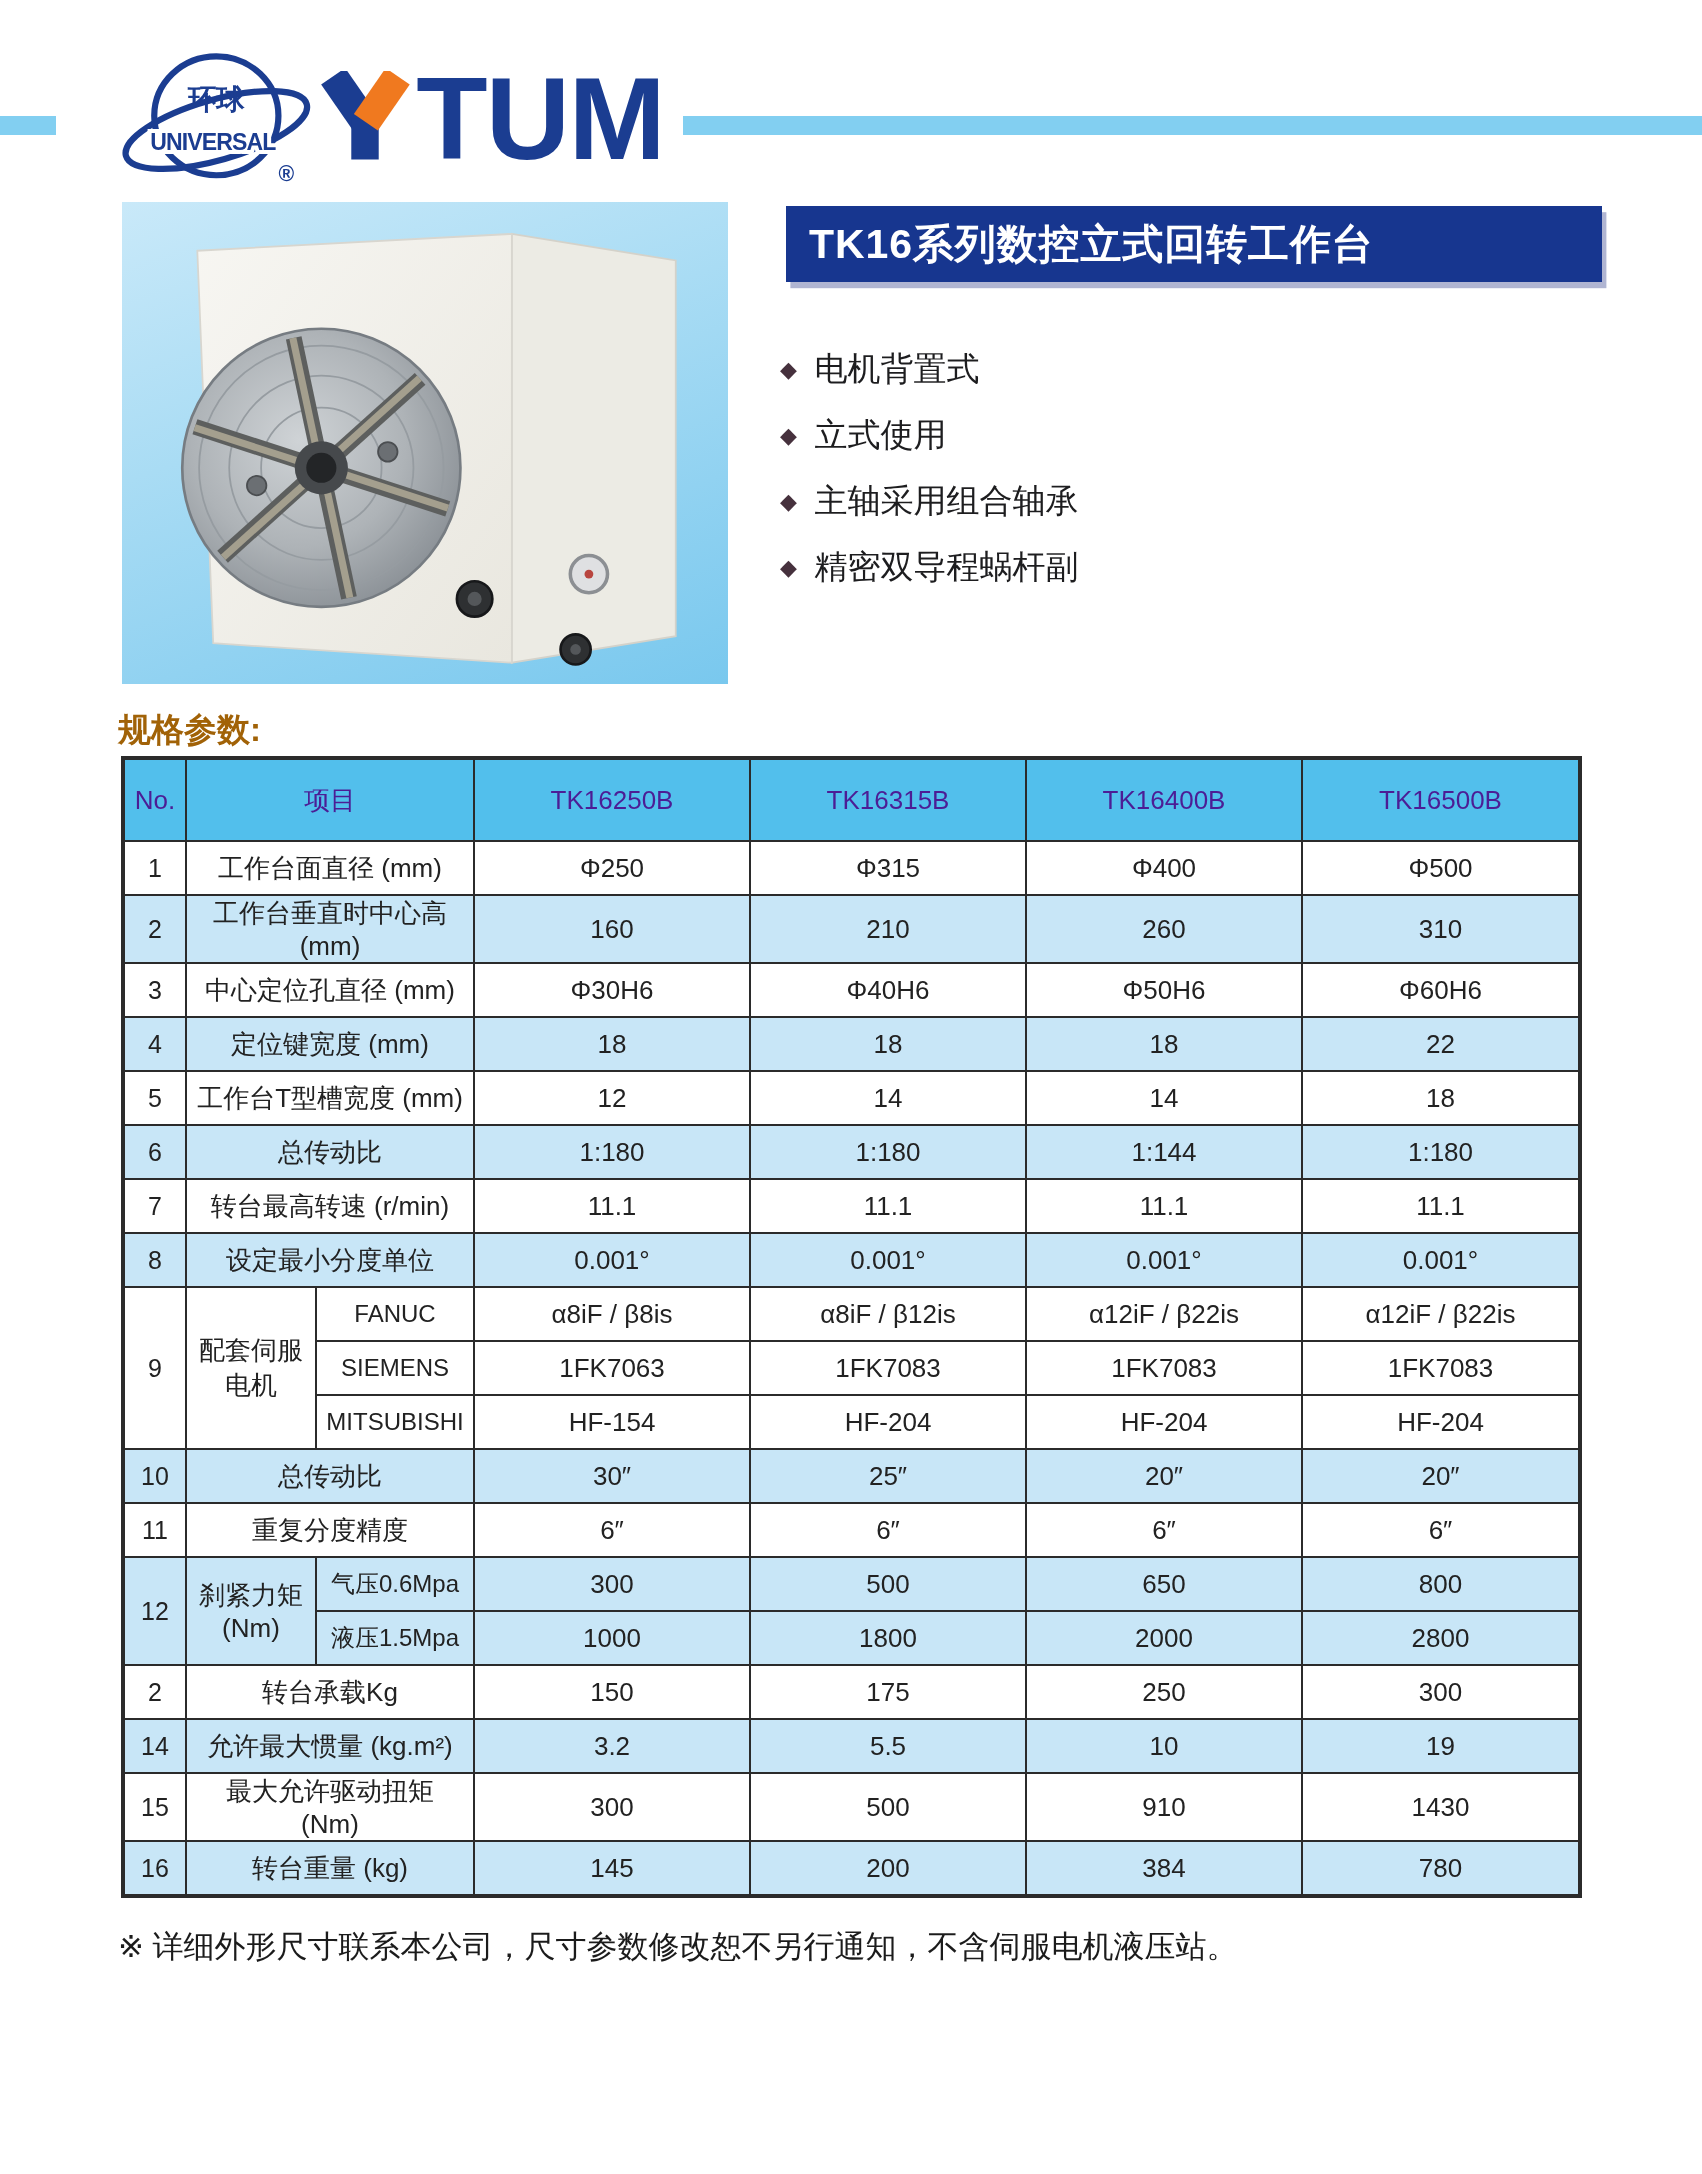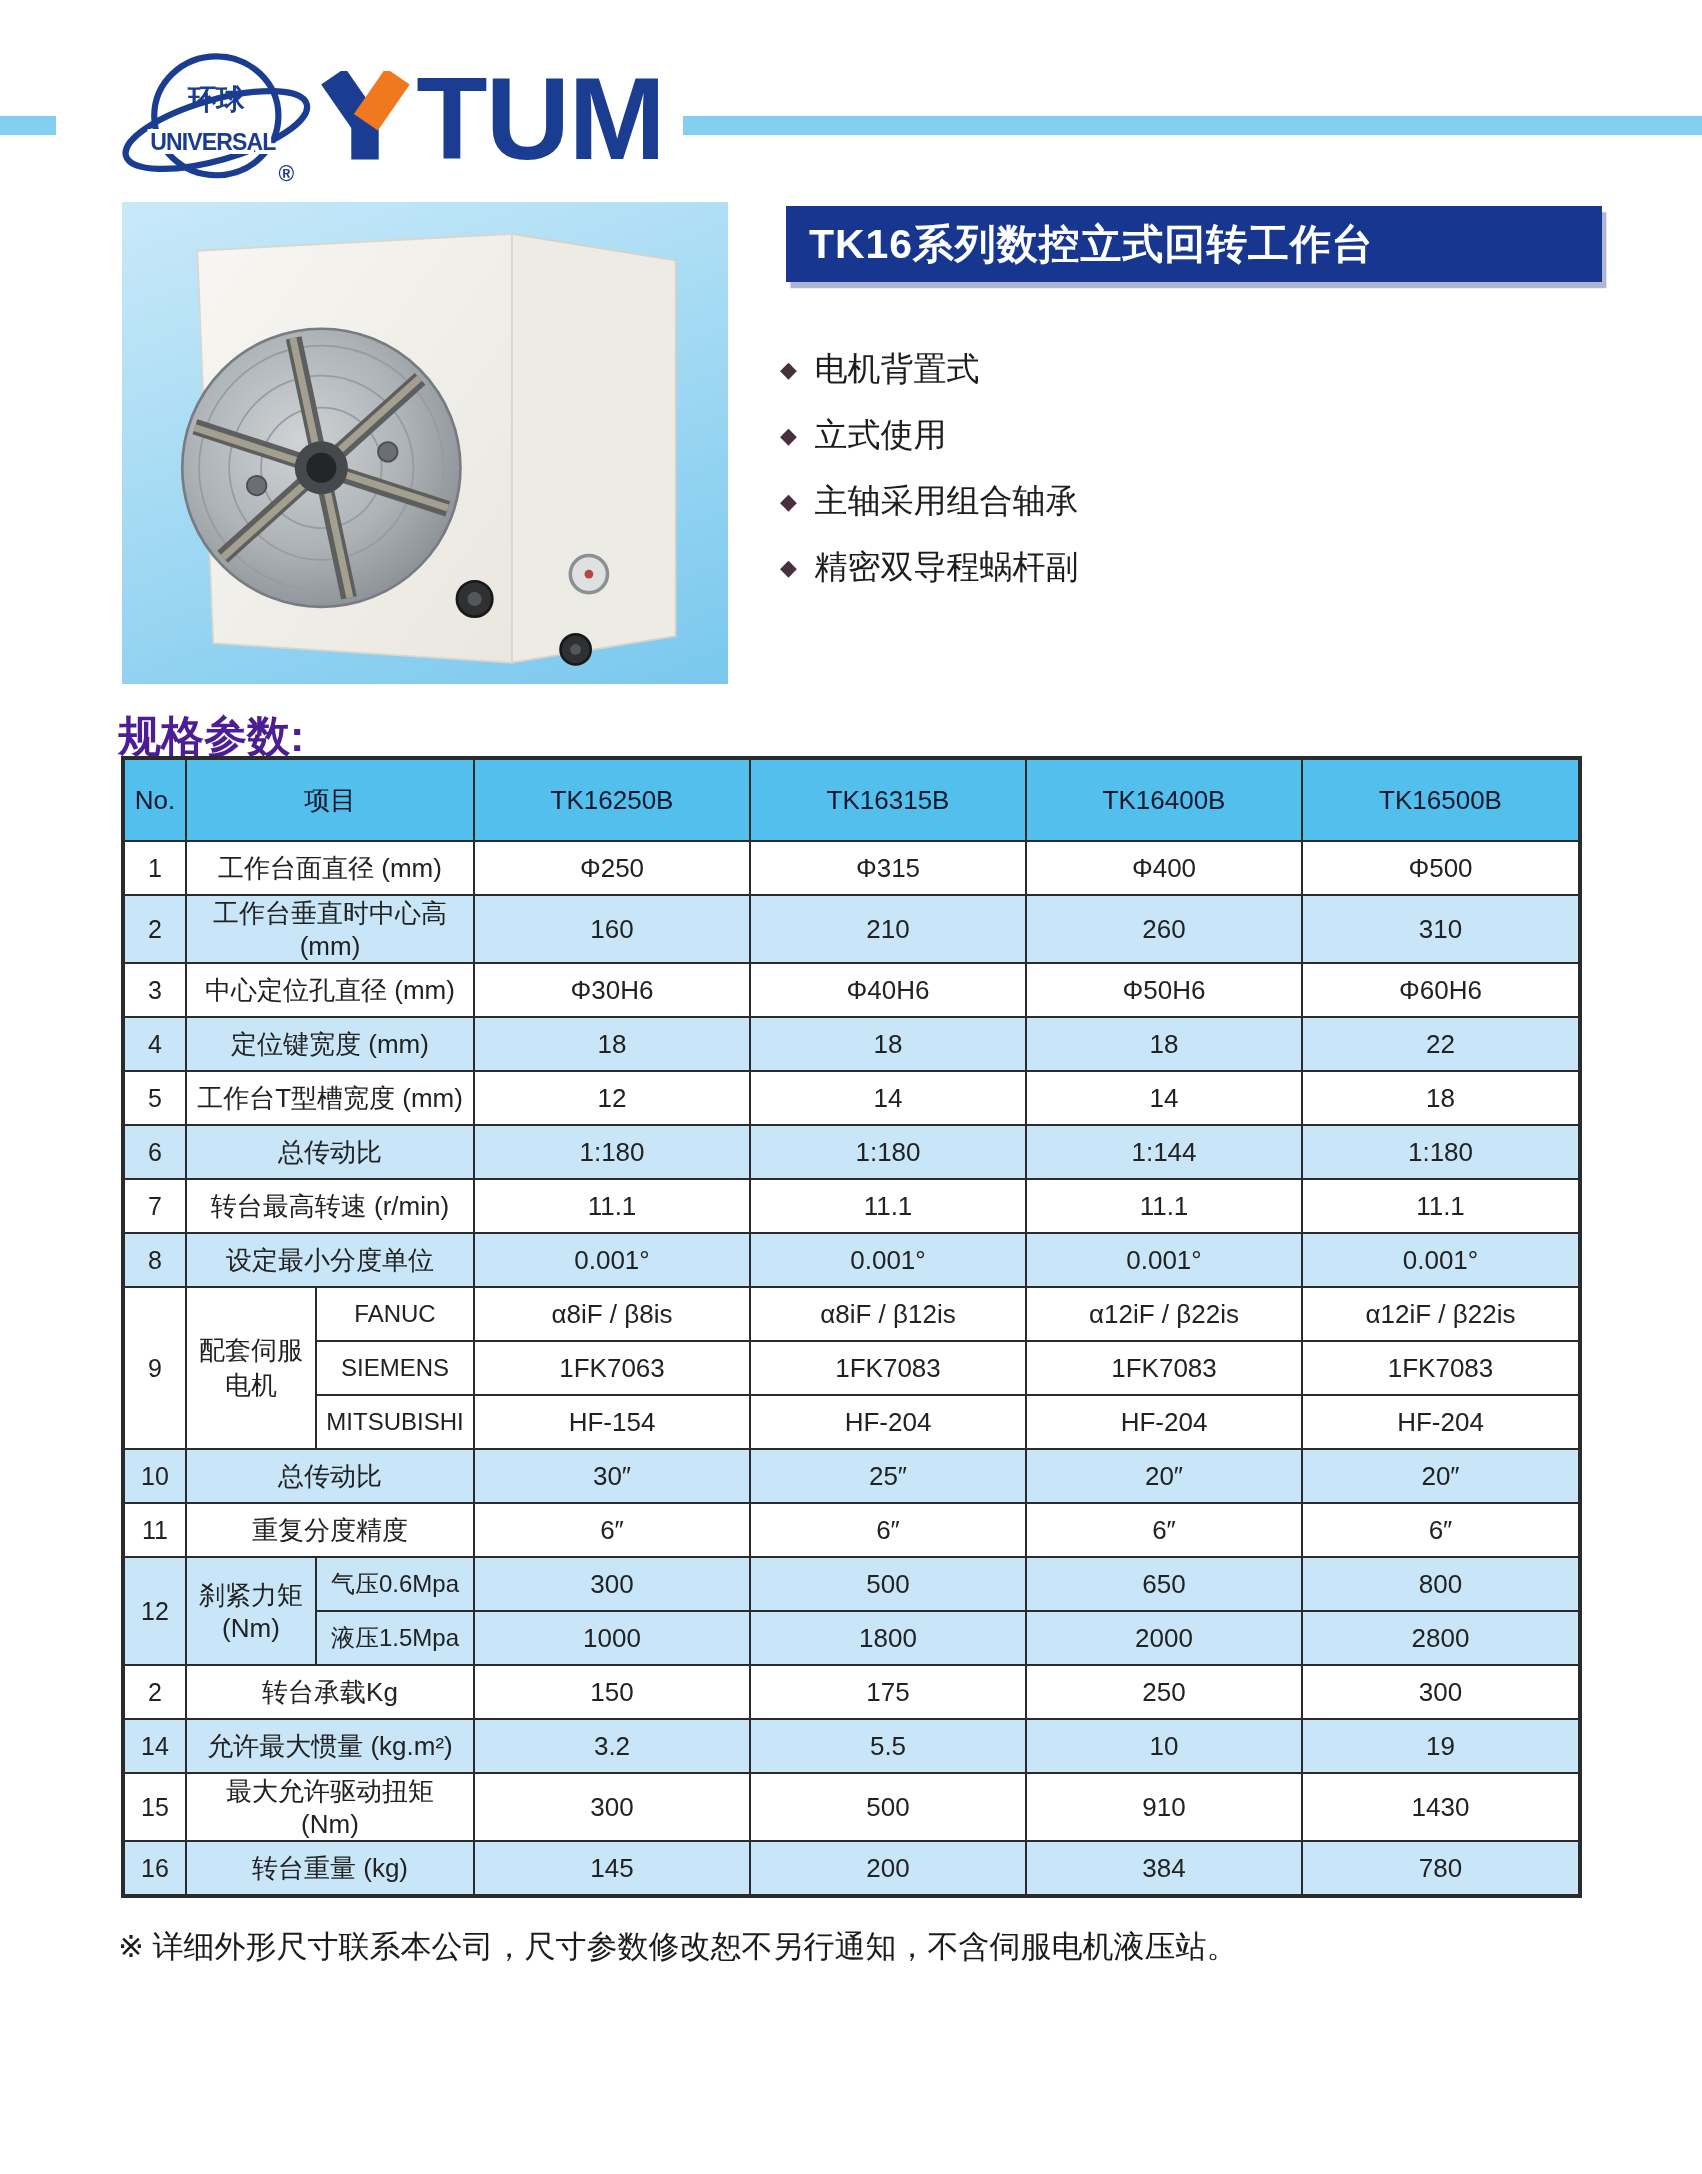--- a/index.html
+++ b/index.html
@@ -20,29 +20,29 @@
              background:var(--title_bar,#17368F);box-shadow:4.4px 6.2px 0 0 #b0b5d2;
              display:flex;align-items:center;}
   .title-bar h1{margin:0 0 0 23px;font-size:41px;font-weight:bold;color:#fff;letter-spacing:0.9px;}
   .features{position:absolute;left:780px;top:348px;margin:0;padding:0;list-style:none;}
   .features li{display:flex;align-items:center;height:43px;margin-bottom:23px;
                font-size:33px;color:#1d1d1f;}
   .features .diamond{font-size:22px;color:#46313d;margin-right:17.7px;line-height:1;}
 
   
   .section-heading{position:absolute;left:118px;top:708px;margin:0;
-                   font-size:43px;font-weight:bold;color:#4c1d95;}
+                   font-size:33px;font-weight:bold;color:#a16207;}
   table.specs{position:absolute;left:121px;top:756px;width:1457px;
               border-collapse:collapse;table-layout:fixed;background:#fff;
               border:4.4px solid var(--table_border,#2b2b2b);}
   table.specs th,table.specs td{border:2.7px solid var(--table_border,#2b2b2b);
               text-align:center;vertical-align:middle;padding:0 7px;
               font-weight:400;overflow:hidden;}
   table.specs th{height:80px;background:var(--header_fill,#52BFEC);
-                 font-size:26px;color:#0f172a;}
+                 font-size:26px;color:#4c1d95;}
   table.specs td{height:52px;font-size:26px;color:#222;}
   table.specs tr.shade td{background:var(--row_fill,#C8E6F7);}
   table.specs td.no{font-size:25px;}
   table.specs td.sublabel{font-size:24px;}
 
   .note{position:absolute;left:118px;top:1926px;margin:0;font-size:31px;color:#1b1b1b;}
 </style>
 </head>
 <body>
 

